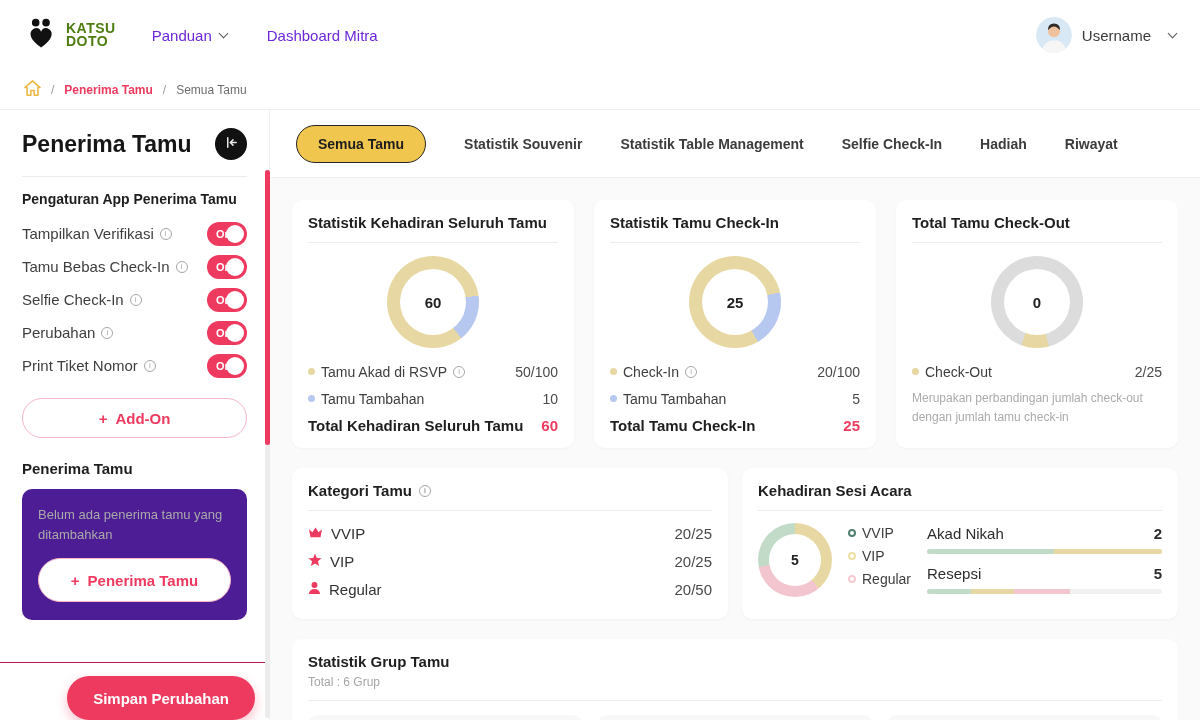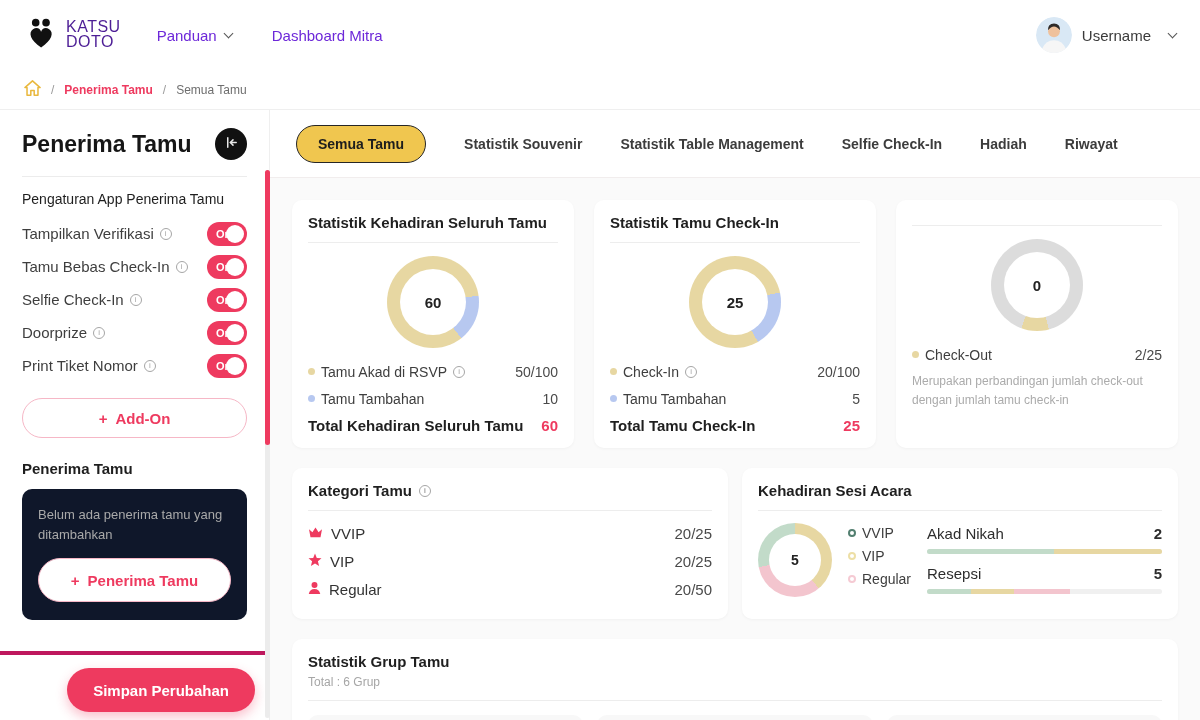--- a/index.html
+++ b/index.html
@@ -2,21 +2,21 @@
 <html><head>
 <meta charset="utf-8">
 <style>
   * { margin:0; padding:0; box-sizing:border-box; }
   html,body { width:1200px; height:720px; overflow:hidden; background:#fff;
     font-family:"Liberation Sans","DejaVu Sans",sans-serif; color:#2b2b2b; }
 
   
   .header { height:70px; display:flex; align-items:center; padding:0 24px; background:#fff; }
   .logo { display:flex; align-items:center; gap:6px; cursor:pointer; }
-  .logo-text { font-weight:400; font-size:16px; line-height:.92; letter-spacing:.5px; color:#4c1d95; }
+  .logo-text { font-weight:700; font-size:14px; line-height:.92; letter-spacing:.5px; color:#4d7c0f; }
   .nav { display:flex; align-items:center; gap:40px; margin-left:36px; }
   .nav-item { display:flex; align-items:center; font-size:15px; color:#6d28d9; cursor:pointer; }
   .chev { width:7px; height:7px; border-right:1.8px solid #555; border-bottom:1.8px solid #555;
     transform:rotate(45deg); margin-left:8px; margin-top:-4px; }
   .user { margin-left:auto; display:flex; align-items:center; gap:10px; cursor:pointer; }
   .avatar { width:36px; height:36px; border-radius:50%; overflow:hidden; flex:0 0 auto; }
   .user-name { font-size:15px; color:#3a3a3a; }
 
   
   .breadcrumb { height:40px; display:flex; align-items:center; gap:10px; padding:0 24px;
@@ -30,40 +30,40 @@
   .sidebar { width:270px; flex:0 0 270px; border-right:1px solid #efefef; background:#fff;
     display:flex; flex-direction:column; padding:18px 22px 0; position:relative; }
   .main { flex:1; display:flex; flex-direction:column; min-width:0; }
 
   
   .sb-title-row { display:flex; align-items:center; justify-content:space-between; }
   .sb-title { font-size:23px; font-weight:800; color:#161616; }
   .collapse-btn { width:32px; height:32px; border-radius:50%; background:#111; border:none;
     display:flex; align-items:center; justify-content:center; cursor:pointer; }
   .sb-divider { border:none; border-top:1px solid #ececec; margin:16px 0 14px; }
-  .sb-section-title { font-size:14px; font-weight:400; color:#1e1e1e; margin-bottom:10px; }
+  .sb-section-title { font-size:14px; font-weight:700; color:#1e1e1e; margin-bottom:10px; }
   .toggle-row { display:flex; align-items:center; justify-content:space-between; height:33px; }
   .toggle-label { font-size:15px; color:#3e3e3e; display:flex; align-items:center; gap:6px; }
   .info-icon { width:12px; height:12px; border:1px solid #a6a6a6; border-radius:50%; color:#a6a6a6;
     display:inline-flex; align-items:center; justify-content:center; font-size:8px; flex:0 0 auto; cursor:pointer; }
   .info-icon::before { content:"i"; }
   .toggle { width:40px; height:24px; border-radius:13px; background:#ee3a5f; position:relative;
     display:flex; align-items:center; cursor:pointer; flex:0 0 auto; }
   .toggle-text { color:#fff; font-size:11px; font-weight:700; margin-left:9px; }
   .toggle-knob { width:18px; height:18px; background:#fff; border-radius:50%; position:absolute; right:3px; top:3px; }
   .addon-btn { margin-top:16px; width:100%; height:40px; border:1px solid #f6b7c6; border-radius:21px;
     background:#fff; color:#ee3a5f; font-weight:700; font-size:15px; cursor:pointer;
     font-family:inherit; display:flex; align-items:center; justify-content:center; gap:8px; }
   .sb-list-title { margin-top:22px; font-size:15px; font-weight:800; color:#1e1e1e; }
-  .empty-box { margin-top:12px; background:#0f172a; border-radius:10px; padding:16px 16px 18px; }
+  .empty-box { margin-top:12px; background:#4c1d95; border-radius:10px; padding:16px 16px 18px; }
   .empty-text { font-size:13px; color:#a9a9a9; line-height:1.5; }
   .add-receiver-btn { margin-top:14px; width:100%; height:44px; background:#fff; border:1px solid #f6b7c6;
     border-radius:22px; color:#ee3a5f; font-weight:800; font-size:15px; cursor:pointer; font-family:inherit;
     display:flex; align-items:center; justify-content:center; gap:8px; }
-  .sb-footer { margin:auto -22px 8px; border-top:4px solid #be185d; padding:13px 14px 0; text-align:right; }
+  .sb-footer { margin:auto -22px 0; border-top:1px solid #be185d; padding:13px 14px 0; text-align:right; }
   .save-btn { height:44px; padding:0 26px; background:#ee3a5f; color:#fff; border:none; border-radius:22px;
     font-size:15px; font-weight:800; cursor:pointer; font-family:inherit;
     box-shadow:0 5px 12px rgba(238,58,95,.32); }
   .sb-scroll { position:absolute; right:-1px; top:60px; width:5px; height:548px; background:#ececec;
     border-radius:3px; z-index:3; }
   .sb-thumb { width:5px; height:275px; background:#ee3a5f; border-radius:3px; cursor:grab; }
 
   
   .tabbar { height:68px; background:#fff; display:flex; align-items:center; gap:38px;
     padding:0 26px; border-bottom:1px solid #f1eded; }
@@ -207,21 +207,21 @@
           <span>Selfie Check-In</span>
           <span class="info-icon"></span>
         </span>
       <span class="toggle">
           <span class="toggle-text">On</span>
           <span class="toggle-knob"></span>
         </span>
     </div>
     <div class="toggle-row">
       <span class="toggle-label">
-          <span>Doorprize</span>
+          <span>Perubahan</span>
           <span class="info-icon"></span>
         </span>
       <span class="toggle">
           <span class="toggle-text">On</span>
           <span class="toggle-knob"></span>
         </span>
     </div>
     <div class="toggle-row">
       <span class="toggle-label">
           <span>Print Tiket Nomor</span>
@@ -313,20 +313,21 @@
             <span>Tamu Tambahan</span>
             <span class="legend-val">5</span>
           </div>
           <div class="total-row">
             <span>Total Tamu Check-In</span>
             <span class="total-val">25</span>
           </div>
         </div>
 
         <div class="card">
+          <div class="card-title">Total Tamu Check-Out</div>
           <hr class="card-divider">
           <div class="donut" style="background: conic-gradient(rgb(220, 220, 220) 0deg, rgb(220, 220, 220) 165deg, rgb(231, 215, 162) 165deg, rgb(231, 215, 162) 200deg, rgb(220, 220, 220) 200deg, rgb(220, 220, 220) 360deg);">
             <div class="donut-hole">
                 <span>0</span>
               </div>
           </div>
           <div class="legend-row">
             <span class="dot" style="background: rgb(231, 215, 162);"></span>
             <span>Check-Out</span>
             <span class="legend-val">2/25</span>

